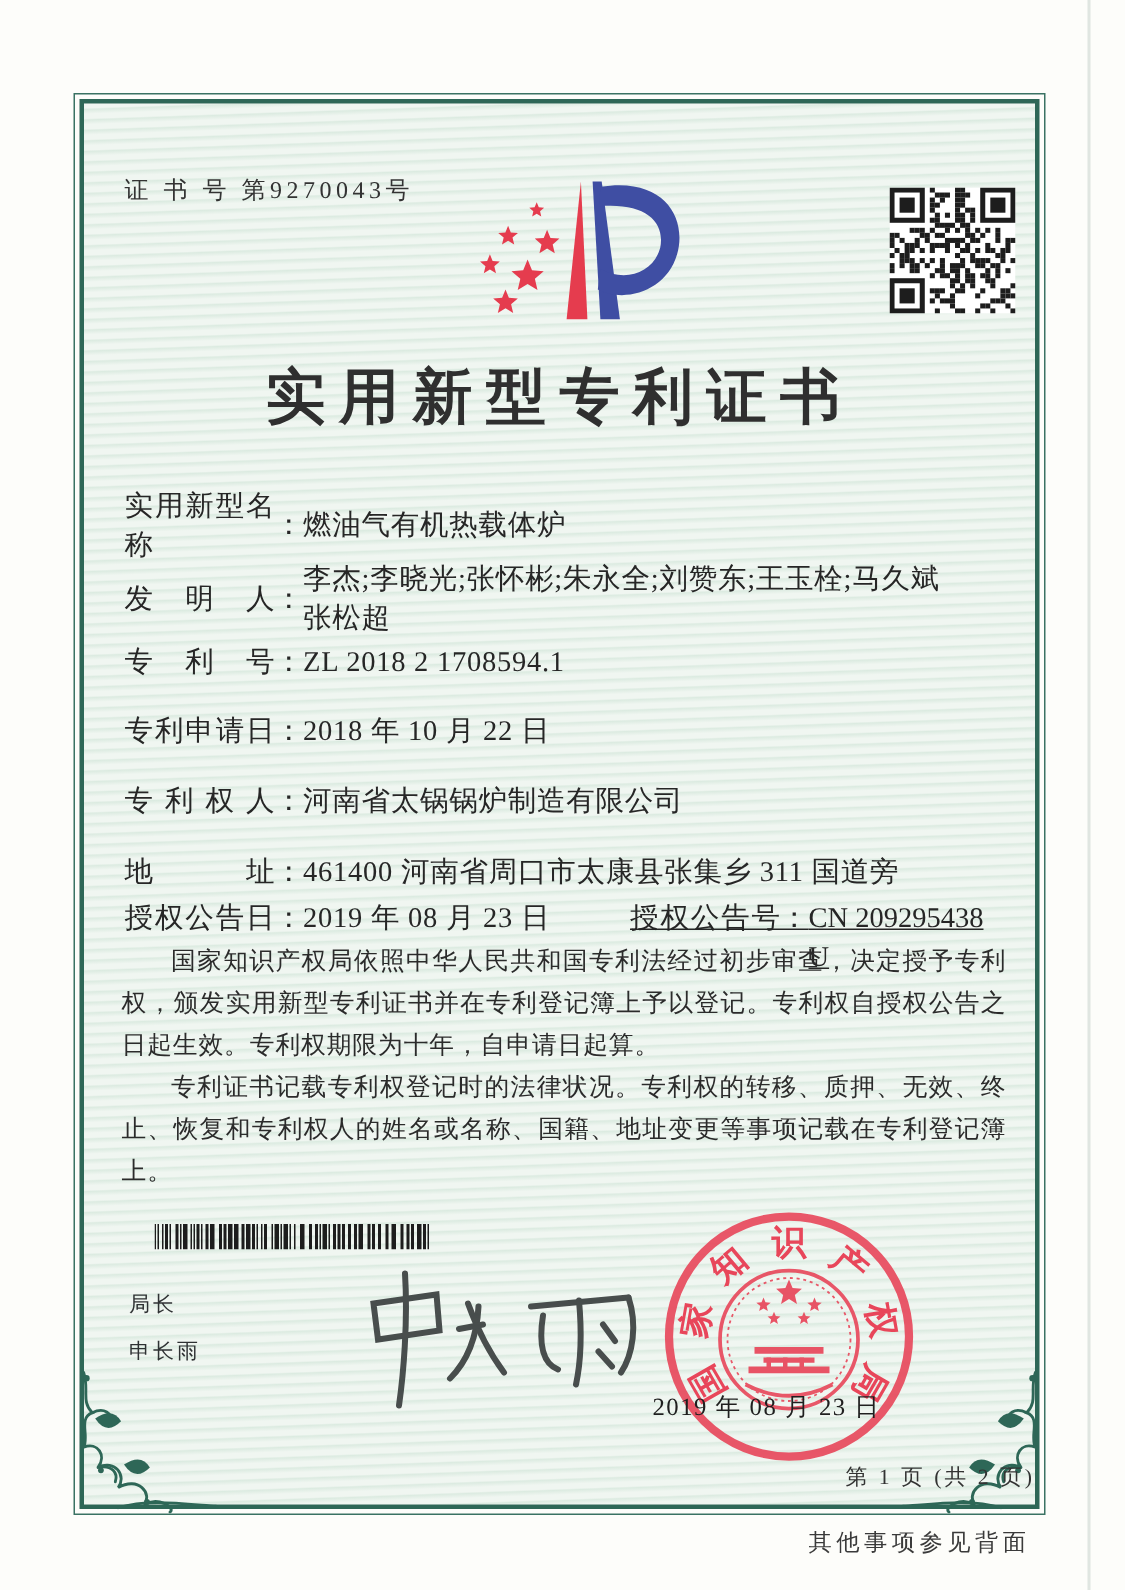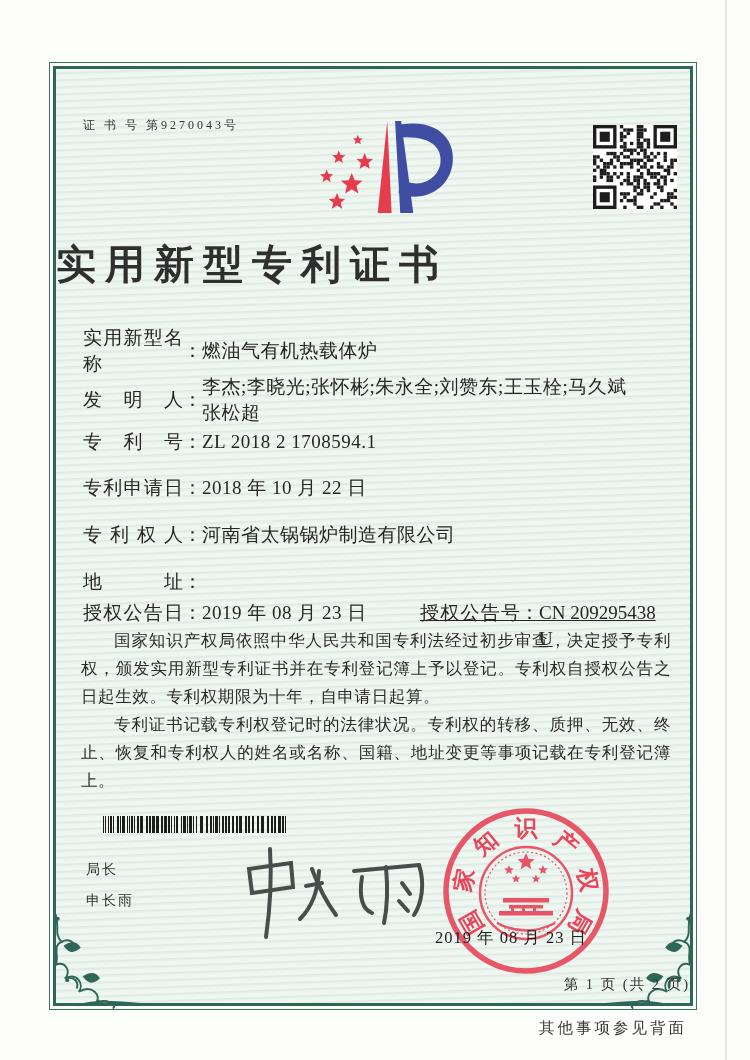--- a/index.html
+++ b/index.html
@@ -14,25 +14,25 @@
     position:absolute;left:53px;top:66px;width:634px;height:934px;
     border:3px solid #2e6757;
     outline:1px solid #3a7263;outline-offset:3px;
     background:
       repeating-linear-gradient(178deg,
         #f0f6f1 0px,#f0f6f1 3px,#dcebe1 4px,#f0f6f1 7px);
   }
   .corner{position:absolute;width:96px;height:96px;pointer-events:none;}
   .corner.bl{left:-6px;bottom:-6px;}
   .corner.br{right:-6px;bottom:-6px;transform:scaleX(-1);}
-  .cert-no{position:absolute;left:27px;top:48px;font-size:12px;letter-spacing:3px;color:#333;}
+  .cert-no{position:absolute;left:27px;top:48px;font-size:16px;letter-spacing:3px;color:#333;}
   .logo{position:absolute;left:255px;top:40px;width:156px;height:122px;}
   .qr{position:absolute;left:537px;top:56px;width:84px;height:84px;}
   .title{
-    position:absolute;left:0;top:168px;width:100%;
+    position:absolute;left:0;top:168px;width:100%;text-align:center;
     font-size:40px;font-weight:600;letter-spacing:9px;color:#2f2f2f;
   }
   .row{position:absolute;left:27px;width:586px;display:flex;align-items:center;
        font-size:19px;line-height:26px;color:#262626;}
   .row .lbl{width:100px;flex:0 0 100px;text-align:justify;text-align-last:justify;}
   .row .colon{flex:0 0 16px;}
   .row .val{flex:1;letter-spacing:.5px;}
   .row2{position:absolute;left:337px;top:0;display:flex;align-items:flex-start;text-decoration:underline;}
   .row2 .lbl{width:100px;flex:0 0 100px;text-align:justify;text-align-last:justify;}
   .paras{position:absolute;left:25px;top:558px;width:590px;
@@ -344,20 +344,21 @@
 
     <div class="row" style="top:453px">
       <span class="lbl">专利权人</span>
         <span class="colon">：</span>
       <span class="val">河南省太锅锅炉制造有限公司</span>
     </div>
 
     <div class="row" style="top:500px">
       <span class="lbl">地址</span>
         <span class="colon">：</span>
+      <span class="val">461400 河南省周口市太康县张集乡 311 国道旁</span>
     </div>
 
     <div class="row" style="top:531px">
       <span class="lbl">授权公告日</span>
         <span class="colon">：</span>
       <span class="val">2019 年 08 月 23 日</span>
       <span class="row2">
         <span class="lbl">授权公告号</span>
           <span class="colon">：</span>
         <span>CN 209295438 U</span>

